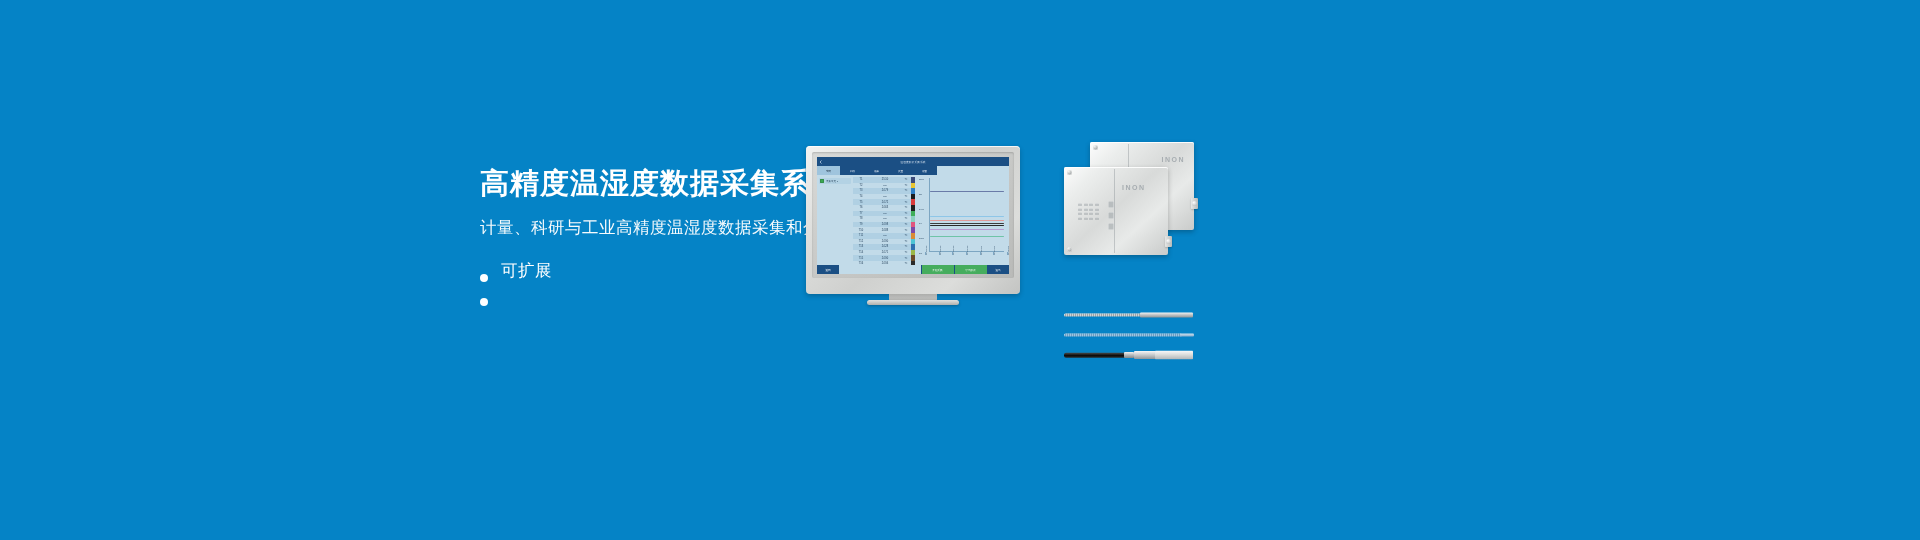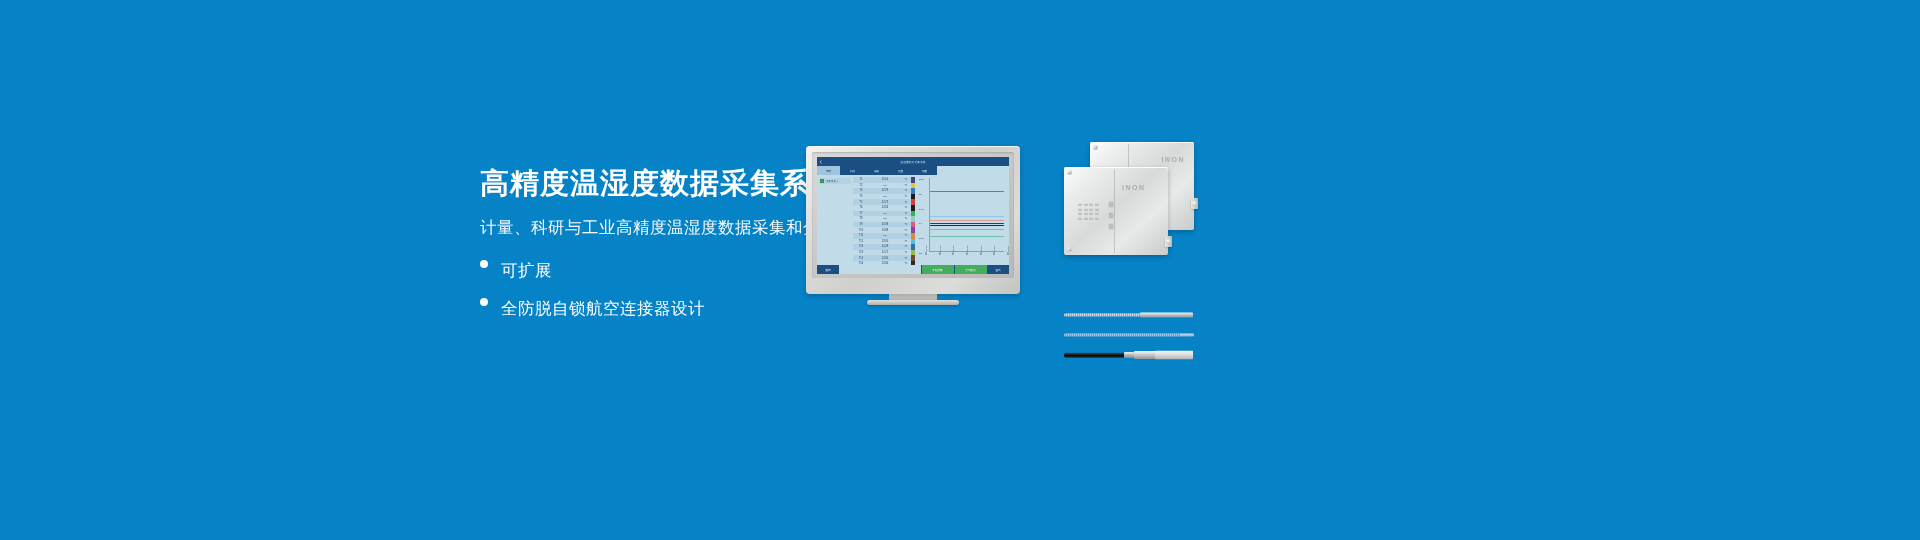--- a/index.html
+++ b/index.html
@@ -16,21 +16,21 @@
   .title{
     font-size:29px;font-weight:bold;color:#ffffff;letter-spacing:1px;
     line-height:1.1;margin:0 0 17px 0;white-space:nowrap;
   }
   .subtitle{
     font-size:16.5px;color:#ffffff;letter-spacing:.5px;line-height:1.3;
     margin:0 0 22px 0;white-space:nowrap;font-weight:400;opacity:.97;
   }
   .bullets{list-style:none;margin:0;padding:0;}
   .bullet{
-    display:flex;align-items:flex-start;margin-bottom:16px;
+    display:flex;align-items:flex-end;margin-bottom:16px;
     font-size:16.5px;color:#ffffff;letter-spacing:.5px;
   }
   .dot{
     width:8px;height:8px;border-radius:50%;background:#ffffff;
     margin-right:13px;flex:0 0 auto;
   }
 
   
   .monitor{position:absolute;left:806px;top:146px;width:214px;height:148px;}
   .mon-case{
@@ -215,21 +215,20 @@
   <div class="copy">
     <h1 class="title">高精度温湿度数据采集系统</h1>
     <p class="subtitle">计量、科研与工业高精度温湿度数据采集和分析整体解决方案</p>
     <ul class="bullets">
       <li class="bullet">
         <span class="dot"></span>
         <span>可扩展</span>
       </li>
       <li class="bullet">
         <span class="dot"></span>
-        <span>全防脱自锁航空连接器设计</span>
       </li>
     </ul>
   </div>
 
   <div class="monitor">
     <div class="mon-stand-neck"></div>
     <div class="mon-base"></div>
     <div class="mon-case">
       <div class="mon-logo"></div>
       <div class="mon-inner">

